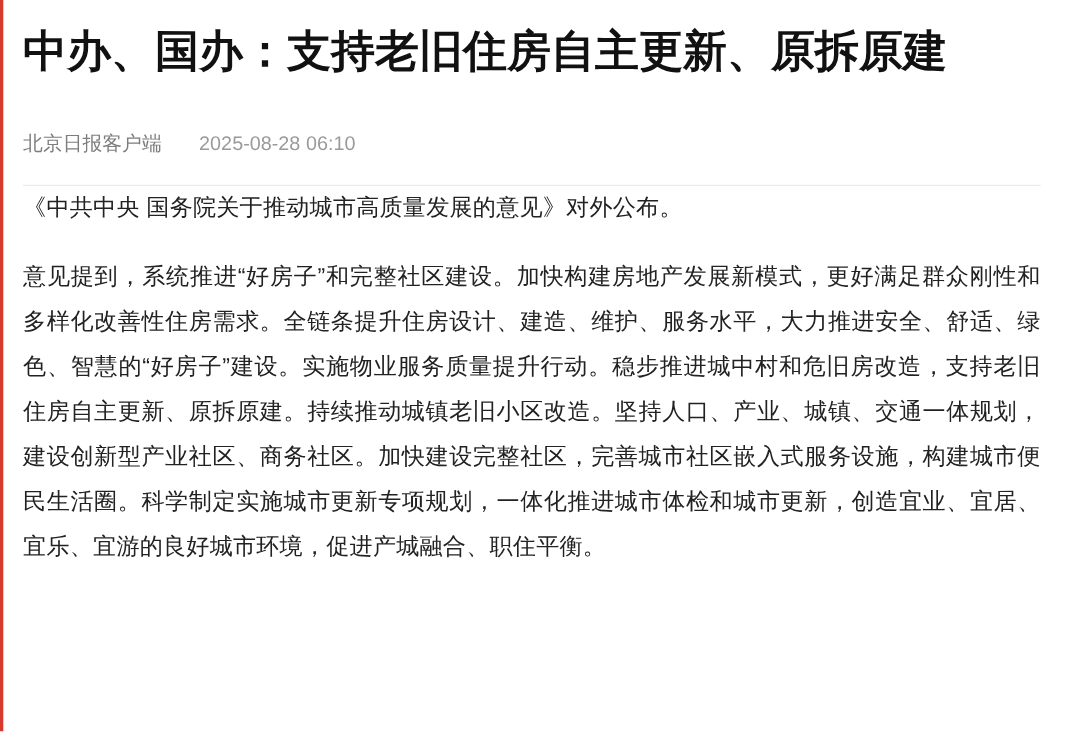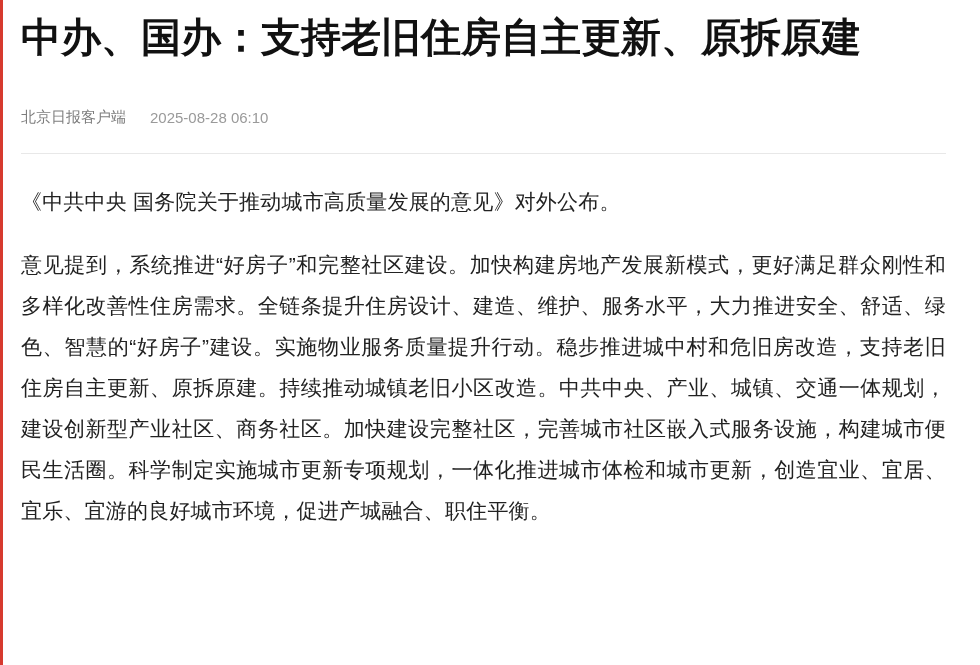--- a/index.html
+++ b/index.html
@@ -17,53 +17,52 @@
   .page {
     position: relative;
     width: 980px;
     height: 665px;
     box-sizing: border-box;
     background: #ffffff;
     border-left: 3px solid #d63a2f;
     padding: 0;
   }
   .content {
-    padding: 8px 34px 0 18px;
+    padding: 18px 34px 0 18px;
   }
   .article-title {
     font-size: 40px;
     line-height: 1.45;
     font-weight: bold;
     letter-spacing: 0px;
     color: #111111;
     margin: 0 0 0 0;
     font-family: "Liberation Sans", sans-serif;
   }
   .meta-row {
     margin-top: 42px;
     display: flex;
     align-items: center;
-    gap: 24px;
-    font-size: 15px;
+    gap: 34px;
+    font-size: 18px;
     color: #8a8a8a;
   }
   .meta-source {
     color: #7d7d7d;
   }
   .meta-time {
     color: #9a9a9a;
   }
   .divider {
     margin-top: 26px;
     height: 1px;
     background: #e8e8e8;
     width: 100%;
   }
   .body-text {
-    margin-top: 28px;
   }
   .para {
     font-size: 21px;
     line-height: 1.95;
     color: #222222;
     margin: 0 0 16px 0;
     text-align: justify;
     letter-spacing: 0.2px;
   }
   .para.first {
@@ -80,17 +79,17 @@
 
     <div class="meta-row">
       <span class="meta-source">北京日报客户端</span>
       <span class="meta-time">2025-08-28 06:10</span>
     </div>
 
     <div class="divider"></div>
 
     <div class="body-text">
       <p class="para first">《中共中央 国务院关于推动城市高质量发展的意见》对外公布。</p>
-      <p class="para">意见提到，系统推进“好房子”和完整社区建设。加快构建房地产发展新模式，更好满足群众刚性和多样化改善性住房需求。全链条提升住房设计、建造、维护、服务水平，大力推进安全、舒适、绿色、智慧的“好房子”建设。实施物业服务质量提升行动。稳步推进城中村和危旧房改造，支持老旧住房自主更新、原拆原建。持续推动城镇老旧小区改造。中共中央、产业、城镇、交通一体规划，建设创新型产业社区、商务社区。加快建设完整社区，完善城市社区嵌入式服务设施，构建城市便民生活圈。科学制定实施城市更新专项规划，一体化推进城市体检和城市更新，创造宜业、宜居、宜乐、宜游的良好城市环境，促进产城融合、职住平衡。</p>
+      <p class="para">意见提到，系统推进“好房子”和完整社区建设。加快构建房地产发展新模式，更好满足群众刚性和多样化改善性住房需求。全链条提升住房设计、建造、维护、服务水平，大力推进安全、舒适、绿色、智慧的“好房子”建设。实施物业服务质量提升行动。稳步推进城中村和危旧房改造，支持老旧住房自主更新、原拆原建。持续推动城镇老旧小区改造。坚持人口、产业、城镇、交通一体规划，建设创新型产业社区、商务社区。加快建设完整社区，完善城市社区嵌入式服务设施，构建城市便民生活圈。科学制定实施城市更新专项规划，一体化推进城市体检和城市更新，创造宜业、宜居、宜乐、宜游的良好城市环境，促进产城融合、职住平衡。</p>
     </div>
 
   </div>
 </div>
 
 </body></html>

